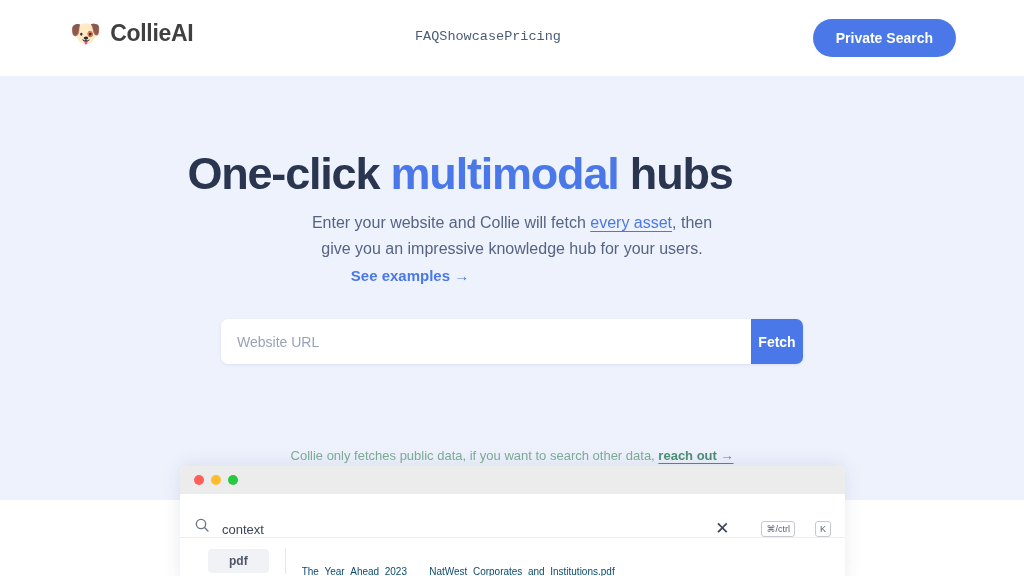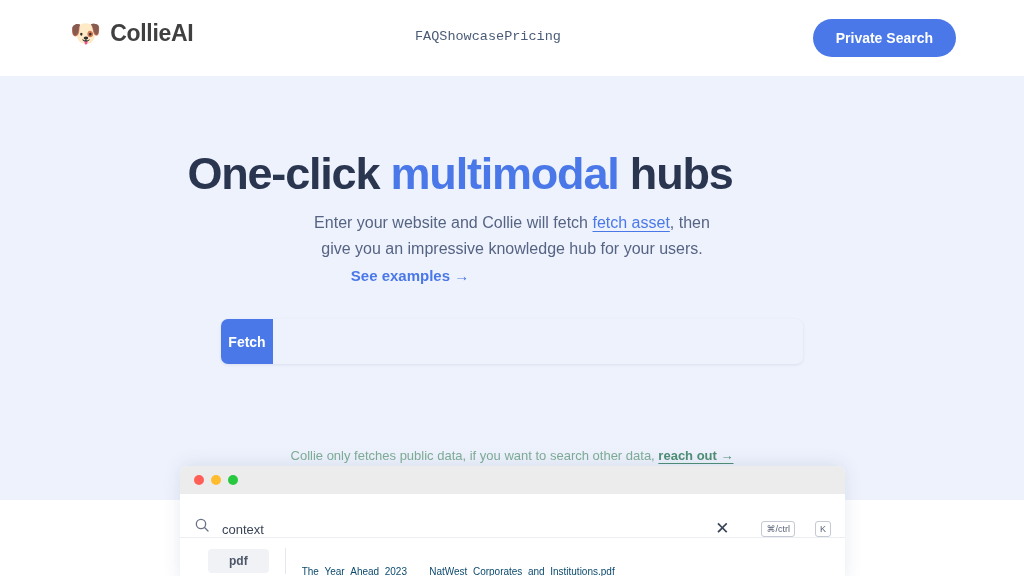--- a/index.html
+++ b/index.html
@@ -308,29 +308,30 @@
     </nav>
 
     <button class="private-search-btn">Private Search</button>
   </div>
 
   <div class="hero">
 
     <h1 class="headline"><span>One-click </span><span class="accent">multimodal</span><span> hubs</span></h1>
 
     <div class="subheading">
-      <div><span>Enter your website and Collie will fetch </span><span class="sub-link">fetch asset</span><span>, then</span></div>
+      <div><span>Enter your website and Collie will fetch </span><span class="sub-link">every asset</span><span>, then</span></div>
       <div>give you an impressive knowledge hub for your users.</div>
     </div>
 
     <div class="see-examples">
       <span>See examples →</span>
     </div>
 
     <div class="fetch-bar">
+      <input class="url-input" type="text" placeholder="Website URL" style="">
       <button class="fetch-btn">Fetch</button>
     </div>
 
     <div class="disclaimer">
       <span>Collie only fetches public data, if you want to search other data,</span>
       <span class="disclaimer-link">reach out →</span>
     </div>
 
     <div class="chrome-badge">
       <span>

